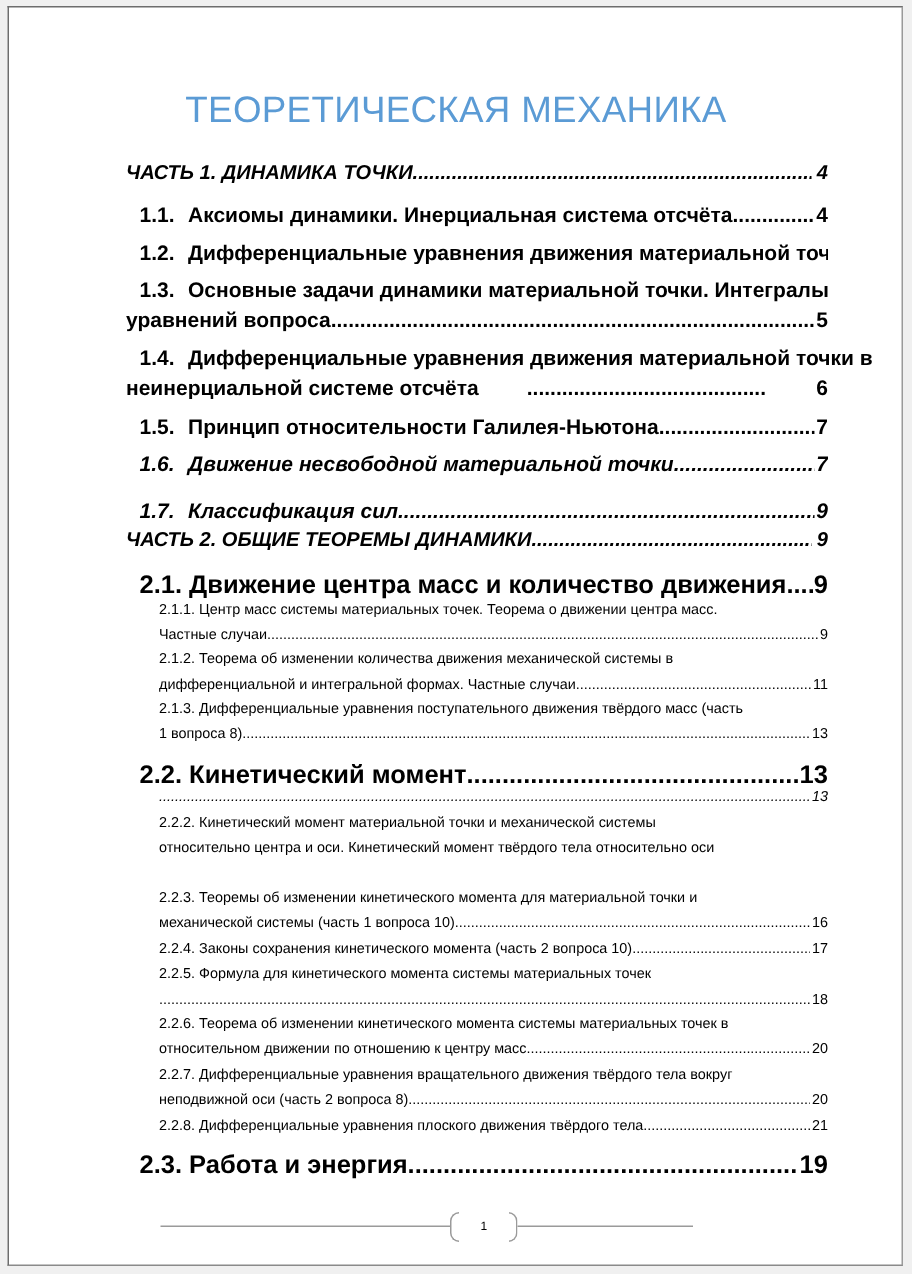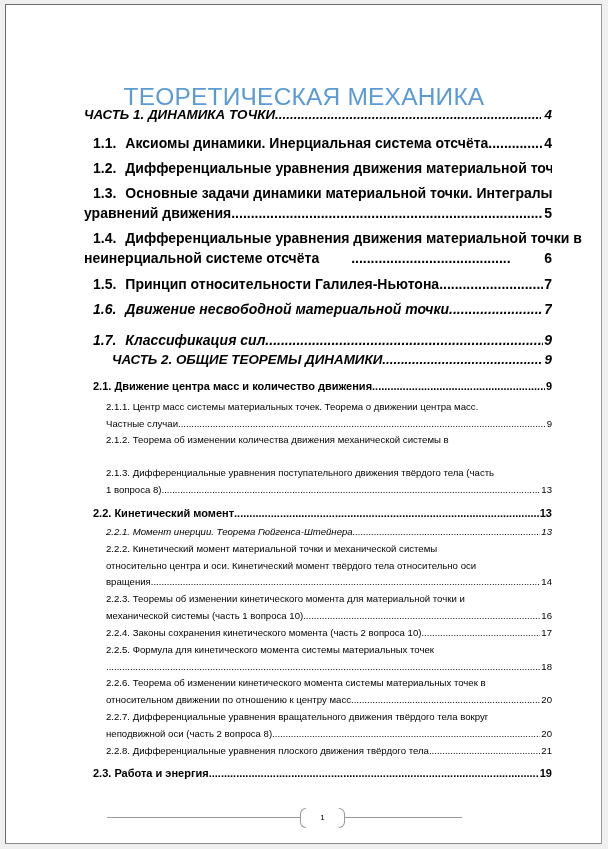--- a/index.html
+++ b/index.html
@@ -23,21 +23,20 @@
     box-sizing: border-box;
   }
   .doc-title {
     position: absolute;
     left: 0; right: 0; top: 60px;
     text-align: center;
     color: #5b9bd5;
     font-size: 24.5px;
     font-weight: normal;
     letter-spacing: 0.2px;
-    margin-top: 23px;
   }
   .toc { position: absolute; left: 84px; top: 0; width: 468px; }
   .entry { position: absolute; left: 0; right: 0; }
   .line {
     display: flex; align-items: flex-start;
     white-space: nowrap; overflow: hidden;
   }
   .line .text { flex: 0 0 auto; }
   .line .dots {
     flex: 1 1 auto; overflow: hidden;
@@ -46,21 +45,21 @@
   .line .dots::before {
     content: "....................................................................................................................................................................................................................................................................................................";
   }
   .line .pg { flex: 0 0 auto; padding-left: 1px; }
   .first-line { white-space: nowrap; }
 
   .part { font-weight: bold; font-style: italic; font-size: 13.4px; }
   .part .pg { padding-left: 4px; }
   .l2 { font-weight: bold; font-size: 14px; left: 9px; }
   .l2.it { font-style: italic; }
-  .l2b { font-weight: bold; font-size: 11px; left: 9px; }
+  .l2b { font-weight: bold; font-size: 17px; left: 9px; }
   .l3 { font-size: 9.6px; left: 22px; line-height: 16.5px; }
   .l3.it { font-style: italic; }
   .gap { display: inline-block; width: 9px; }
 
   .footer-line-left, .footer-line-right {
     position: absolute; top: 817px; height: 1px; background: #9a9a9a;
   }
   .footer-line-left { left: 107px; width: 193px; }
   .footer-line-right { left: 345px; width: 117px; }
   .brace {
@@ -103,21 +102,21 @@
     <div class="line">
       <span class="text"><span>1.2.</span><span class="gap"></span><span>Дифференциальные уравнения движения материальной точки</span></span>
       <span class="dots"></span>
       <span class="pg">4</span>
     </div>
   </div>
 
   <div class="entry l2" style="top:185px; left:0;">
     <div class="first-line" style="padding-left:9px;"><span>1.3.</span><span class="gap"></span><span>Основные задачи динамики материальной точки. Интегралы</span></div>
     <div class="line" style="margin-top:4px;">
-      <span class="text">уравнений движения</span>
+      <span class="text">уравнений вопроса</span>
       <span class="dots"></span>
       <span class="pg">5</span>
     </div>
   </div>
 
   <div class="entry l2" style="top:230px; left:0;">
     <div class="first-line" style="padding-left:9px;"><span>1.4.</span><span class="gap"></span><span>Дифференциальные уравнения движения материальной точки в</span></div>
     <div class="line" style="margin-top:4px;gap:32px;">
       <span class="text">неинерциальной системе отсчёта</span>
       <span class="dots"></span>
@@ -142,21 +141,21 @@
   </div>
 
   <div class="entry l2 it" style="top:332px;">
     <div class="line">
       <span class="text"><span>1.7.</span><span class="gap"></span><span>Классификация сил</span></span>
       <span class="dots"></span>
       <span class="pg">9</span>
     </div>
   </div>
 
-  <div class="entry part" style="top:352px;margin-left:28px;">
+  <div class="entry part" style="top:352px;">
     <div class="line">
       <span class="text">ЧАСТЬ 2. ОБЩИЕ ТЕОРЕМЫ ДИНАМИКИ</span>
       <span class="dots"></span>
       <span class="pg">9</span>
     </div>
   </div>
 
   <div class="entry l2b" style="top:380px;">
     <div class="line">
       <span class="text">2.1. Движение центра масс и количество движения</span>
@@ -169,55 +168,54 @@
     <div class="first-line">2.1.1. Центр масс системы материальных точек. Теорема о движении центра масс.</div>
     <div class="line">
       <span class="text">Частные случаи</span>
       <span class="dots"></span>
       <span class="pg">9</span>
     </div>
   </div>
 
   <div class="entry l3" style="top:432px;">
     <div class="first-line">2.1.2. Теорема об изменении количества движения механической системы в</div>
+    <div class="line">
+      <span class="text">дифференциальной и интегральной формах. Частные случаи</span>
+      <span class="dots"></span>
+      <span class="pg">11</span>
+    </div>
   </div>
 
   <div class="entry l3" style="top:465px;">
-    <div class="first-line">2.1.3. Дифференциальные уравнения поступательного движения твёрдого тела (часть</div>
+    <div class="first-line">2.1.3. Дифференциальные уравнения поступательного движения твёрдого масс (часть</div>
     <div class="line">
       <span class="text">1 вопроса 8)</span>
       <span class="dots"></span>
       <span class="pg">13</span>
     </div>
   </div>
 
   <div class="entry l2b" style="top:507px;">
     <div class="line">
       <span class="text">2.2. Кинетический момент</span>
       <span class="dots"></span>
       <span class="pg">13</span>
     </div>
   </div>
 
   <div class="entry l3 it" style="top:524px;">
     <div class="line">
-      <span class="text">2.2.1. Момент инерции. Теорема Гюйгенса-Штейнера</span>
       <span class="dots"></span>
       <span class="pg">13</span>
     </div>
   </div>
 
   <div class="entry l3" style="top:541px;">
     <div class="first-line">2.2.2. Кинетический момент материальной точки и механической системы</div>
     <div class="first-line">относительно центра и оси. Кинетический момент твёрдого тела относительно оси</div>
-    <div class="line">
-      <span class="text">вращения.</span>
-      <span class="dots"></span>
-      <span class="pg">14</span>
-    </div>
   </div>
 
   <div class="entry l3" style="top:591px;">
     <div class="first-line">2.2.3. Теоремы об изменении кинетического момента для материальной точки и</div>
     <div class="line">
       <span class="text">механической системы (часть 1 вопроса 10)</span>
       <span class="dots"></span>
       <span class="pg">16</span>
     </div>
   </div>

